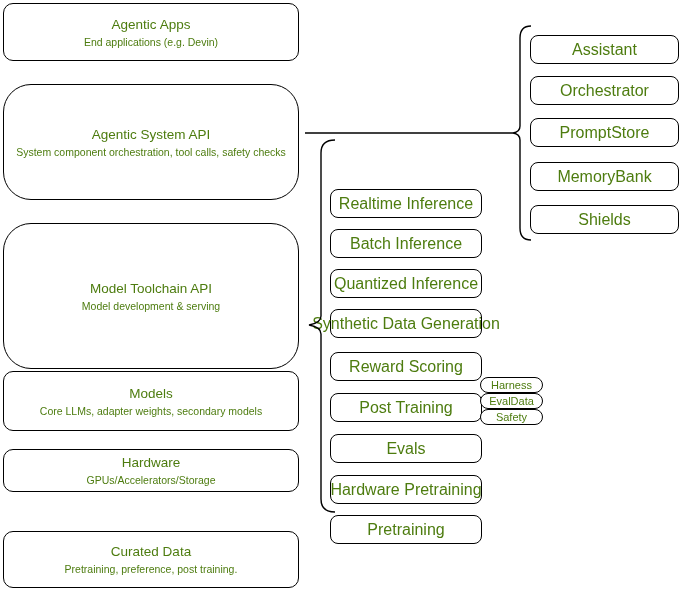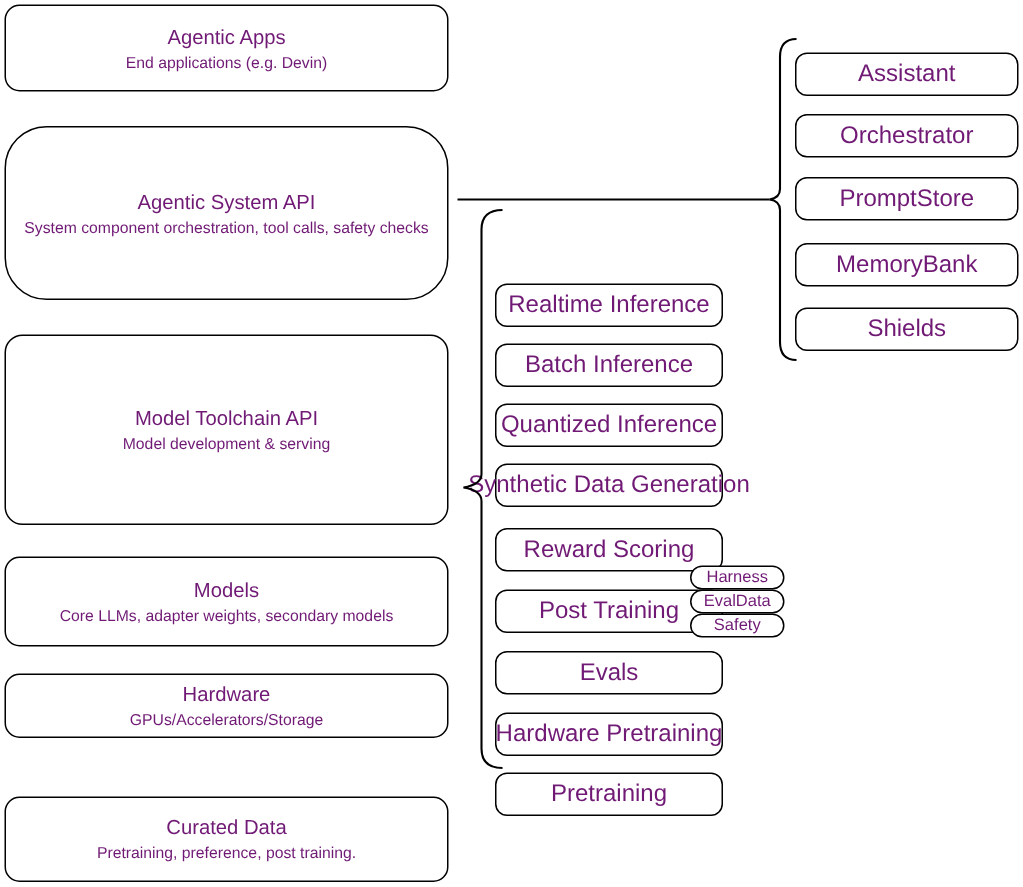--- a/index.html
+++ b/index.html
@@ -6,21 +6,21 @@
     margin: 0;
     padding: 0;
     background: #ffffff;
   }
   .canvas {
     position: relative;
     width: 682px;
     height: 591px;
     background: #ffffff;
     font-family: "Liberation Sans", sans-serif;
-    color: #701a75;
+    color: #4d7c0f;
     overflow: hidden;
   }
   .bigbox {
     position: absolute;
     left: 3px;
     width: 296px;
     box-sizing: border-box;
     border: 1.4px solid #000000;
     background: #ffffff;
     display: flex;
@@ -51,21 +51,21 @@
     align-items: center;
     justify-content: center;
     font-size: 16px;
     white-space: nowrap;
     z-index: 1;
   }
   .mid   { left: 330px; width: 152px; margin-top: 44px; }
   .right { left: 530px; width: 149px; }
   .pill {
     position: absolute;
-    left: 460px;
+    left: 480px;
     width: 63px;
     height: 16px;
     box-sizing: border-box;
     border: 1.3px solid #000000;
     border-radius: 9px;
     background: #ffffff;
     display: flex;
     align-items: center;
     justify-content: center;
     font-size: 11px;
@@ -89,21 +89,21 @@
   <div class="bigbox" style="top:3px; height:58px; border-radius:10px;">
     <div class="title">Agentic Apps</div>
     <div class="subtitle">End applications (e.g. Devin)</div>
   </div>
 
   <div class="bigbox" style="top:84px; height:116px; border-radius:28px;">
     <div class="title">Agentic System API</div>
     <div class="subtitle">System component orchestration, tool calls, safety checks</div>
   </div>
 
-  <div class="bigbox" style="top:223px; height:127px; border-radius:12px;">
+  <div class="bigbox" style="top:223px; height:146px; border-radius:28px;">
     <div class="title">Model Toolchain API</div>
     <div class="subtitle">Model development &amp; serving</div>
   </div>
 
   <div class="bigbox" style="top:371px; height:60px; border-radius:10px;">
     <div class="title">Models</div>
     <div class="subtitle">Core LLMs, adapter weights, secondary models</div>
   </div>
 
   <div class="bigbox" style="top:449px; height:43px; border-radius:10px;">

